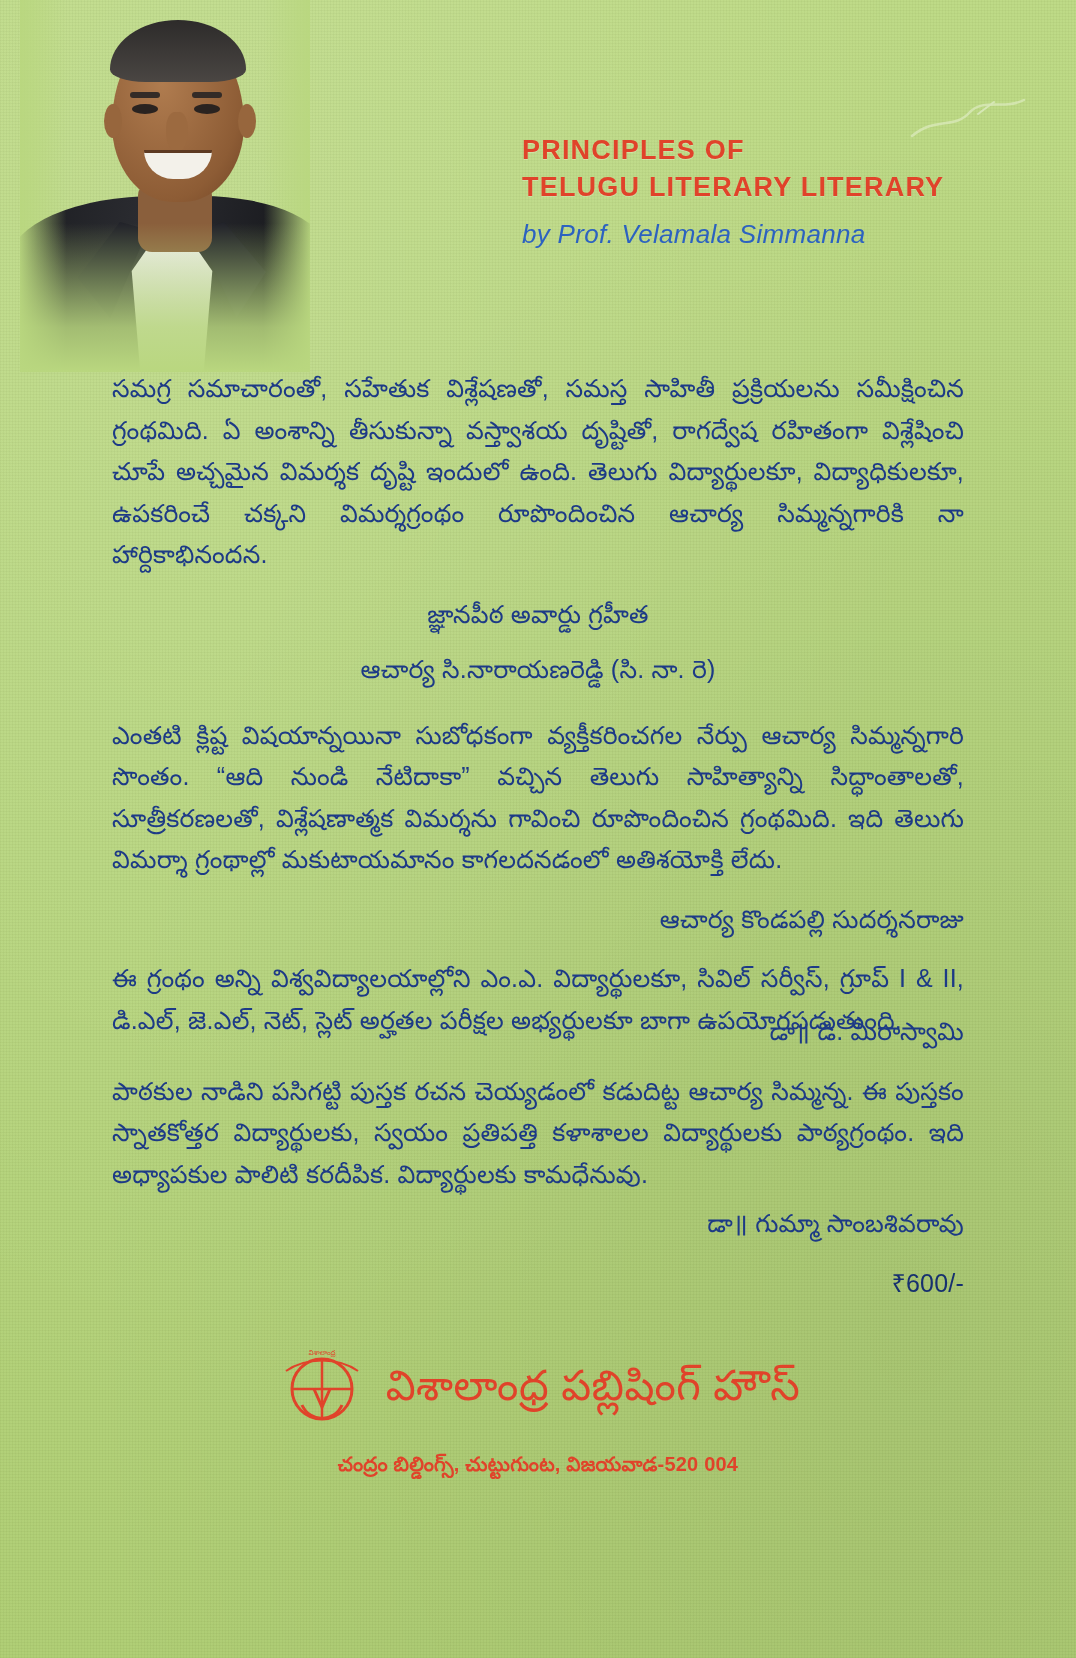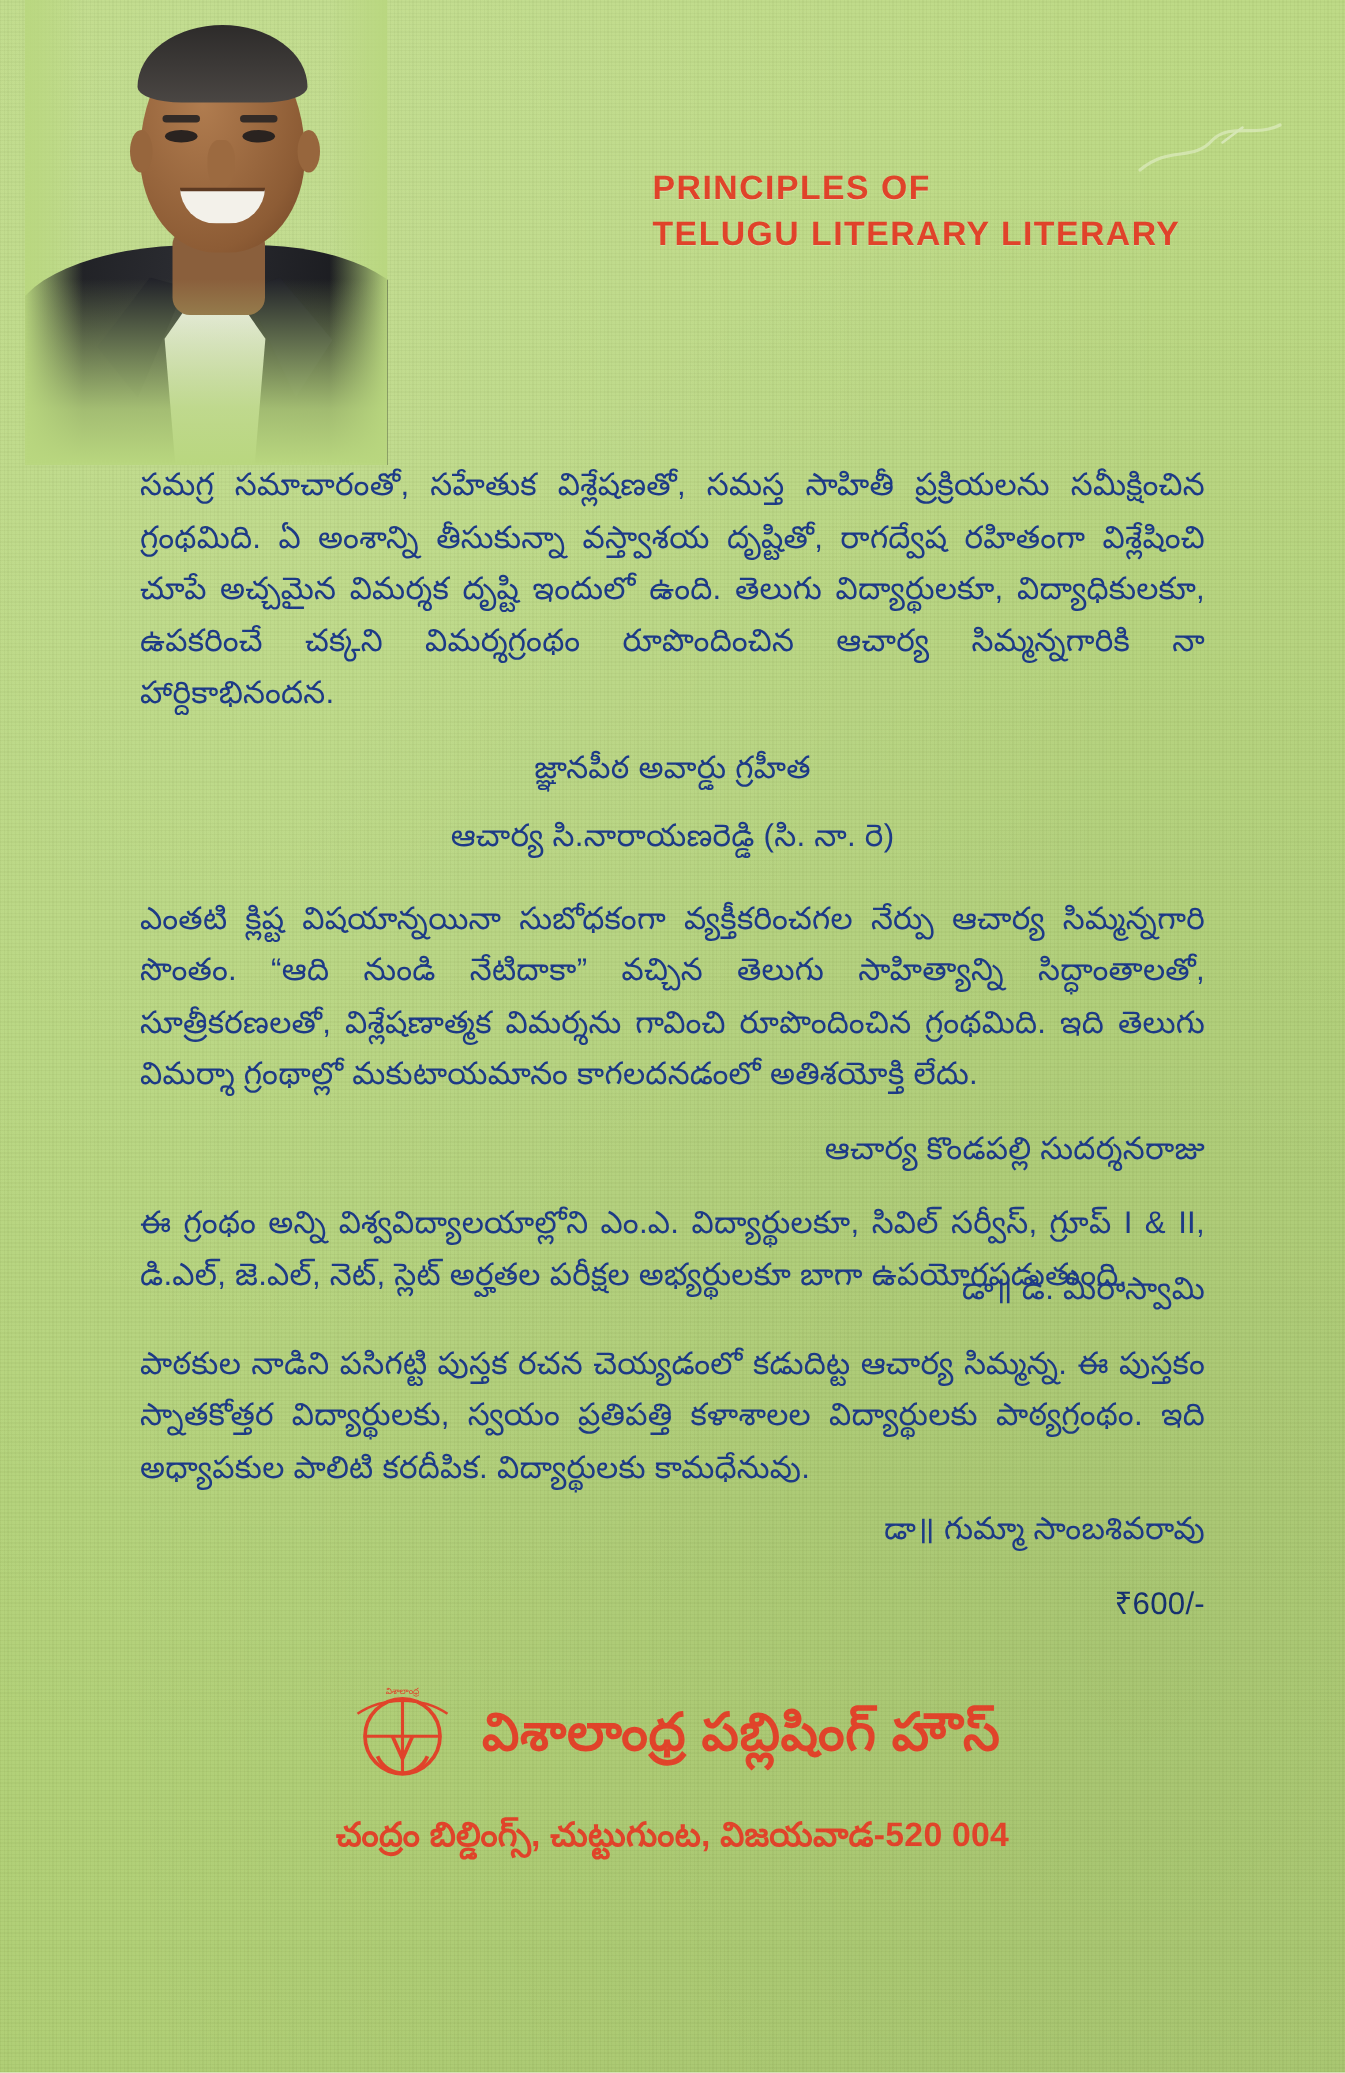--- a/index.html
+++ b/index.html
@@ -217,27 +217,27 @@
   }
   .pub-logo {
     width: 92px;
     height: 92px;
     position: relative;
     flex: 0 0 auto;
   }
   .pub-logo svg { display: block; }
   .pub-name {
     font-size: 42px;
-    font-weight: bold;
+    font-weight: normal;
     letter-spacing: 0.5px;
     white-space: nowrap;
   }
   .pub-addr {
     margin-top: 16px;
-    font-size: 27px;
+    font-size: 20px;
     font-weight: bold;
     letter-spacing: 0.2px;
   }
   .scratch {
     position: absolute;
     right: 48px;
     top: 96px;
     width: 120px;
     height: 44px;
     z-index: 3;
@@ -270,20 +270,21 @@
     </div>
 
     <svg class="scratch" viewBox="0 0 120 44">
       <path d="M4 40 C 28 20, 46 34, 62 16 C 76 2, 96 14, 116 4" fill="none" stroke="#e8f2d2" stroke-width="2.5" stroke-linecap="round"></path>
       <path d="M70 18 L 86 6" fill="none" stroke="#eef5e0" stroke-width="2" stroke-linecap="round"></path>
     </svg>
 
     <div class="title-block">
       <div class="title-line">PRINCIPLES OF</div>
       <div class="title-line">TELUGU LITERARY LITERARY</div>
+      <div class="byline">by Prof. Velamala Simmanna</div>
     </div>
 
     <div class="body-text">
 
       <p class="para">సమగ్ర సమాచారంతో, సహేతుక విశ్లేషణతో, సమస్త సాహితీ ప్రక్రియలను సమీక్షించిన గ్రంథమిది. ఏ అంశాన్ని తీసుకున్నా వస్త్వాశయ దృష్టితో, రాగద్వేష రహితంగా విశ్లేషించి చూపే అచ్చమైన విమర్శక దృష్టి ఇందులో ఉంది. తెలుగు విద్యార్థులకూ, విద్యాధికులకూ, ఉపకరించే చక్కని విమర్శగ్రంథం రూపొందించిన ఆచార్య సిమ్మన్నగారికి నా హార్దికాభినందన.</p>
       <div class="credit-center">జ్ఞానపీఠ అవార్డు గ్రహీత</div>
       <div class="credit-center" style="margin-bottom:24px;">ఆచార్య సి.నారాయణరెడ్డి   (సి. నా. రె)</div>
 
       <p class="para">ఎంతటి క్లిష్ట విషయాన్నయినా సుబోధకంగా వ్యక్తీకరించగల నేర్పు ఆచార్య సిమ్మన్నగారి సొంతం. “ఆది నుండి నేటిదాకా” వచ్చిన తెలుగు సాహిత్యాన్ని సిద్ధాంతాలతో, సూత్రీకరణలతో, విశ్లేషణాత్మక విమర్శను గావించి రూపొందించిన గ్రంథమిది. ఇది తెలుగు విమర్శా గ్రంథాల్లో మకుటాయమానం కాగలదనడంలో అతిశయోక్తి లేదు.</p>
       <div class="credit-right">ఆచార్య కొండపల్లి సుదర్శనరాజు</div>

